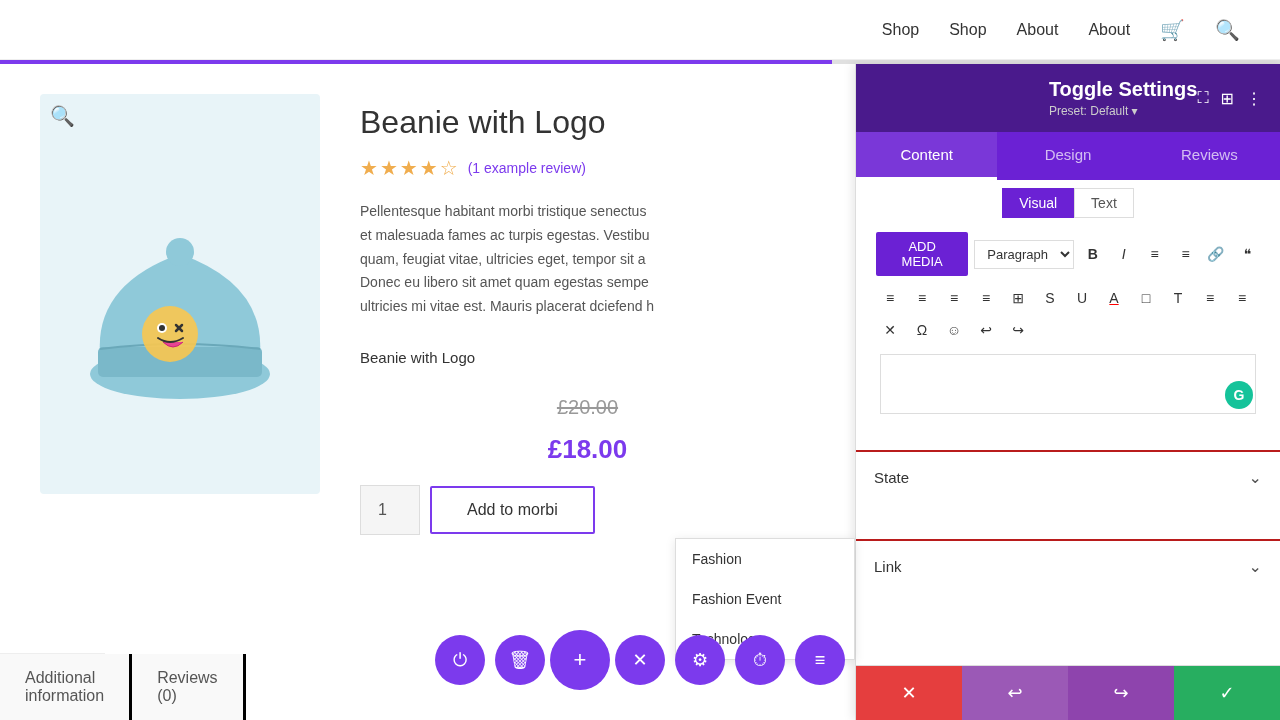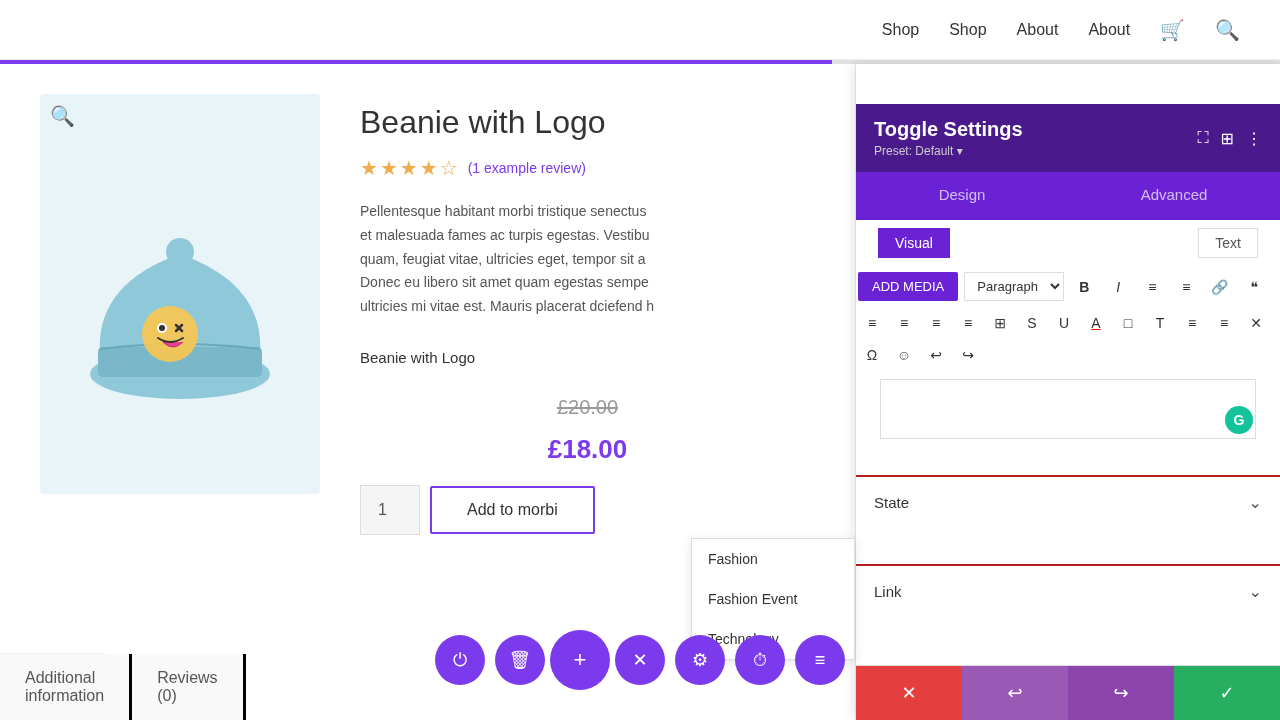--- a/index.html
+++ b/index.html
@@ -215,22 +215,21 @@
       flex-direction: column;
       flex-shrink: 0;
       box-shadow: -2px 0 10px rgba(0,0,0,0.1);
     }
     .panel-header {
       background: #4a1a8c;
       color: white;
       padding: 14px 18px;
       display: flex;
       align-items: center;
-      justify-content: space-between;
-      margin-top: 40px;
+      justify-content: flex-end;
     }
     .panel-title { font-size: 20px; font-weight: 600; }
     .panel-preset { font-size: 12px; color: #ccc; margin-top: 3px; }
     .panel-header-icons { display: flex; gap: 12px; align-items: center; }
     .panel-header-icon { color: white; font-size: 16px; cursor: pointer; }
 
     
     .panel-tabs {
       display: flex;
       background: #6b21d4;
@@ -252,21 +251,21 @@
 
     
     .panel-body {
       flex: 1;
       overflow-y: auto;
       padding: 0;
     }
 
     
     .editor-toolbar {
-      padding: 10px 2px;
+      padding: 10px 20px;
       background: #fff;
     }
     .editor-row1 {
       display: flex;
       align-items: center;
       gap: 6px;
       margin-bottom: 8px;
     }
     .vt-tab {
       padding: 6px 16px;
@@ -359,21 +358,21 @@
     }
     .accordion-chevron { color: #555; font-size: 16px; }
 
     
     .dropdown-list {
       background: white;
       border: 1px solid #ddd;
       position: absolute;
       right: 425px;
       bottom: 60px;
-      width: 164px;
+      width: 180px;
       z-index: 50;
       box-shadow: 0 2px 10px rgba(0,0,0,0.1);
     }
     .dropdown-item {
       padding: 12px 16px;
       font-size: 14px;
       color: #333;
       cursor: pointer;
     }
 
@@ -485,27 +484,28 @@
         <div class="panel-preset">Preset: Default ▾</div>
       </div>
       <div class="panel-header-icons">
         <span class="panel-header-icon">⛶</span>
         <span class="panel-header-icon">⊞</span>
         <span class="panel-header-icon">⋮</span>
       </div>
     </div>
 
     <div class="panel-tabs">
+      <div class="panel-tab active">Content</div>
       <div class="panel-tab">Design</div>
-      <div class="panel-tab">Advanced</div>
+      <div class="panel-tab">Reviews</div>
     </div>
 
     <div class="panel-body">
 
-      <div style="display:flex; justify-content:space-between; padding:8px 22px 4px;">
+      <div style="display:flex; justify-content:center; padding:8px 12px 4px;">
         <button class="vt-tab active">Visual</button>
         <button class="vt-tab">Text</button>
       </div>
 
       <div class="editor-toolbar">
         <div class="editor-row1">
           <button class="add-media-btn">ADD MEDIA</button>
           <select class="format-select">
             <option>Paragraph</option>
             <option>Heading 1</option>

